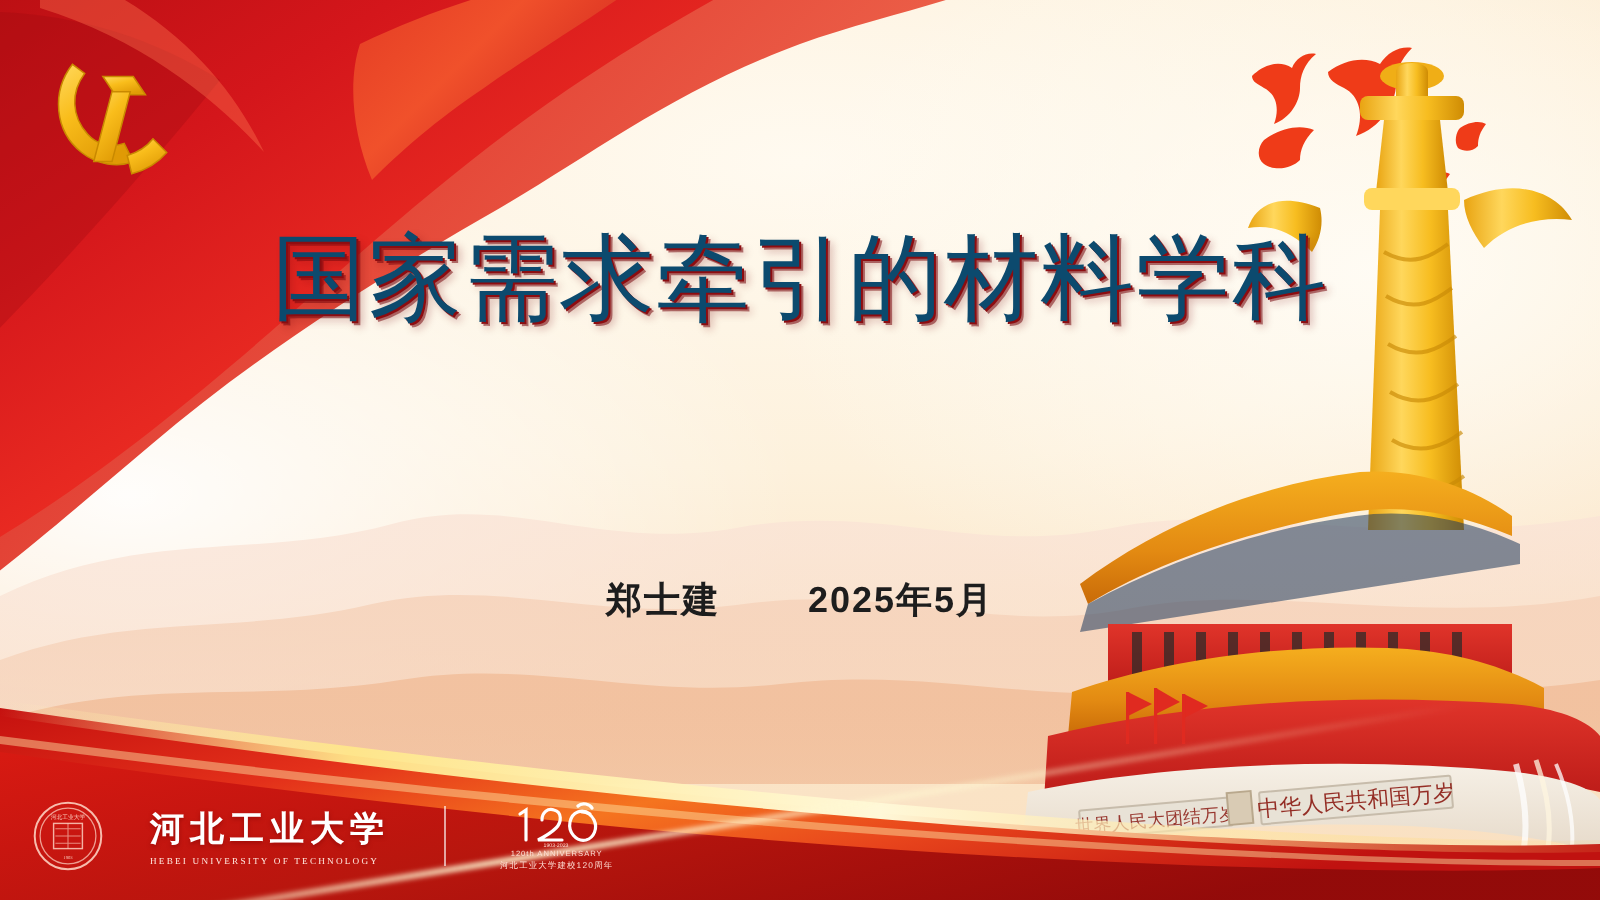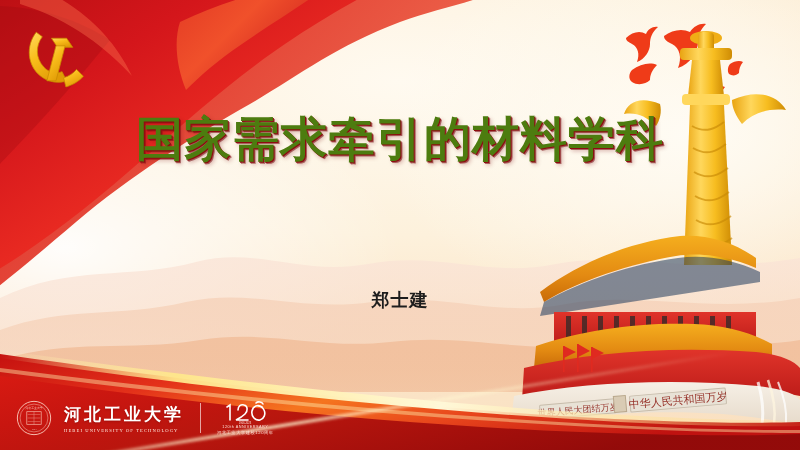--- a/index.html
+++ b/index.html
@@ -107,22 +107,22 @@
     position: absolute;
     left: 0;
     right: 0;
     top: 108px;
     text-align: center;
     z-index: 20;
   }
   .title-line {
     font-size: 47px;
     line-height: 62px;
-    font-weight: bold;
-    color: #4d7c0f;
+    font-weight: normal;
+    color: #0c4a6e;
     letter-spacing: 1px;
     text-shadow:
        1px 1px 0 #8d0c10,
        2px 2px 0 rgba(120,10,14,0.55),
        3px 3px 4px rgba(120,10,14,0.30);
     white-space: nowrap;
   }
 
   
   .subtitle-row {
@@ -144,21 +144,21 @@
     white-space: nowrap;
   }
 
   
   .logo-lockup {
     position: absolute;
     left: 16px;
     bottom: 14px;
     display: flex;
     align-items: center;
-    gap: 12px;
+    gap: 23px;
     z-index: 25;
   }
   .seal {
     width: 36px;
     height: 36px;
     flex: none;
   }
   .seal svg { display:block; width:100%; height:100%; }
   .uni-names {
     display: flex;
@@ -464,20 +464,21 @@
     </svg>
   </div>
   <div class="ribbon-glow"></div>
 
   <div class="title-block">
     <div class="title-line">国家需求牵引的材料学科</div>
   </div>
 
   <div class="subtitle-row">
     <div class="subtitle-item">郑士建</div>
+    <div class="subtitle-item">2025年5月</div>
   </div>
 
   <div class="logo-lockup">
     <div class="seal">
       <svg viewBox="0 0 40 40">
         <circle cx="20" cy="20" r="18.5" fill="none" stroke="#ffd9c9" stroke-width="1.1" opacity="0.85"></circle>
         <circle cx="20" cy="20" r="15.5" fill="none" stroke="#ffd9c9" stroke-width="0.7" opacity="0.7"></circle>
         <rect x="12" y="13" width="16" height="14" fill="none" stroke="#ffd9c9" stroke-width="0.8" opacity="0.8"></rect>
         <path d="M13,16 L27,16 M13,20 L27,20 M13,24 L27,24 M20,13 L20,27" stroke="#ffd9c9" stroke-width="0.6" opacity="0.6"></path>
         <text x="20" y="10.5" font-family="Liberation Serif, serif" font-size="3.2" fill="#ffd9c9" text-anchor="middle" opacity="0.9">河北工业大学</text>

